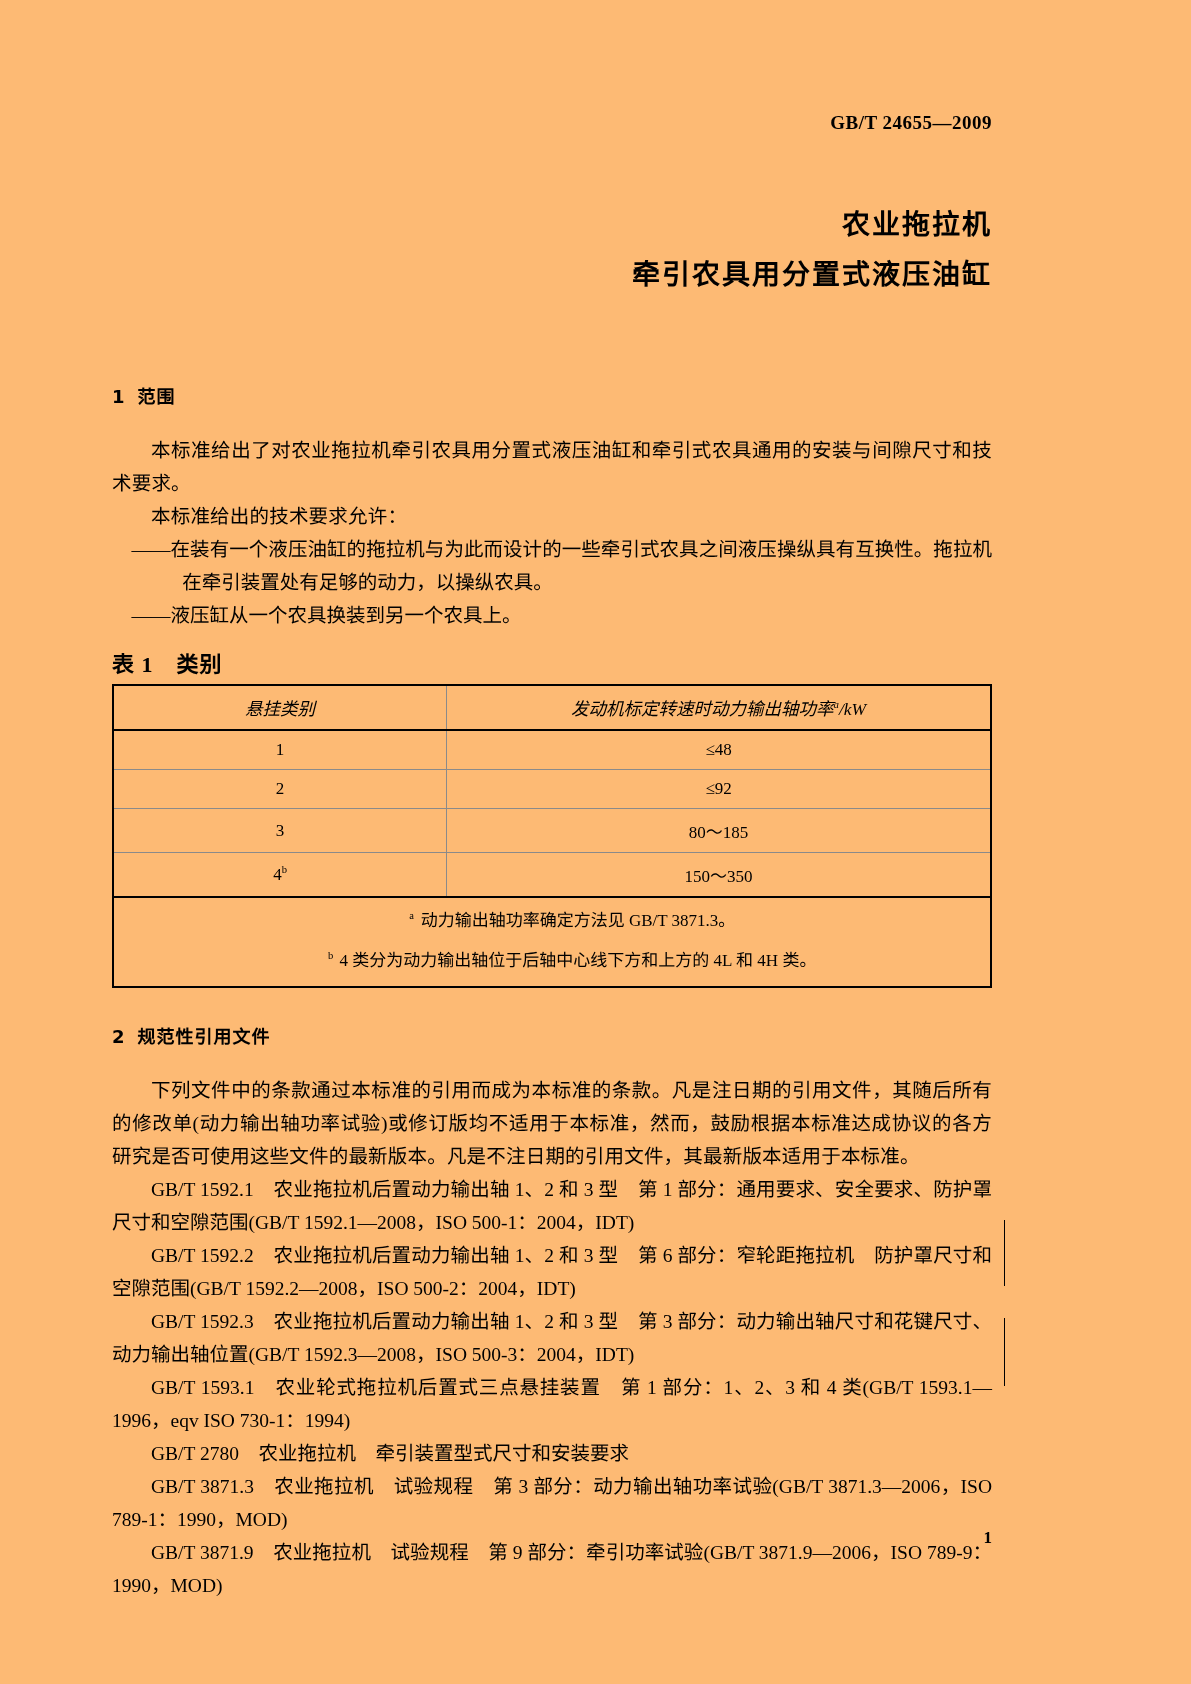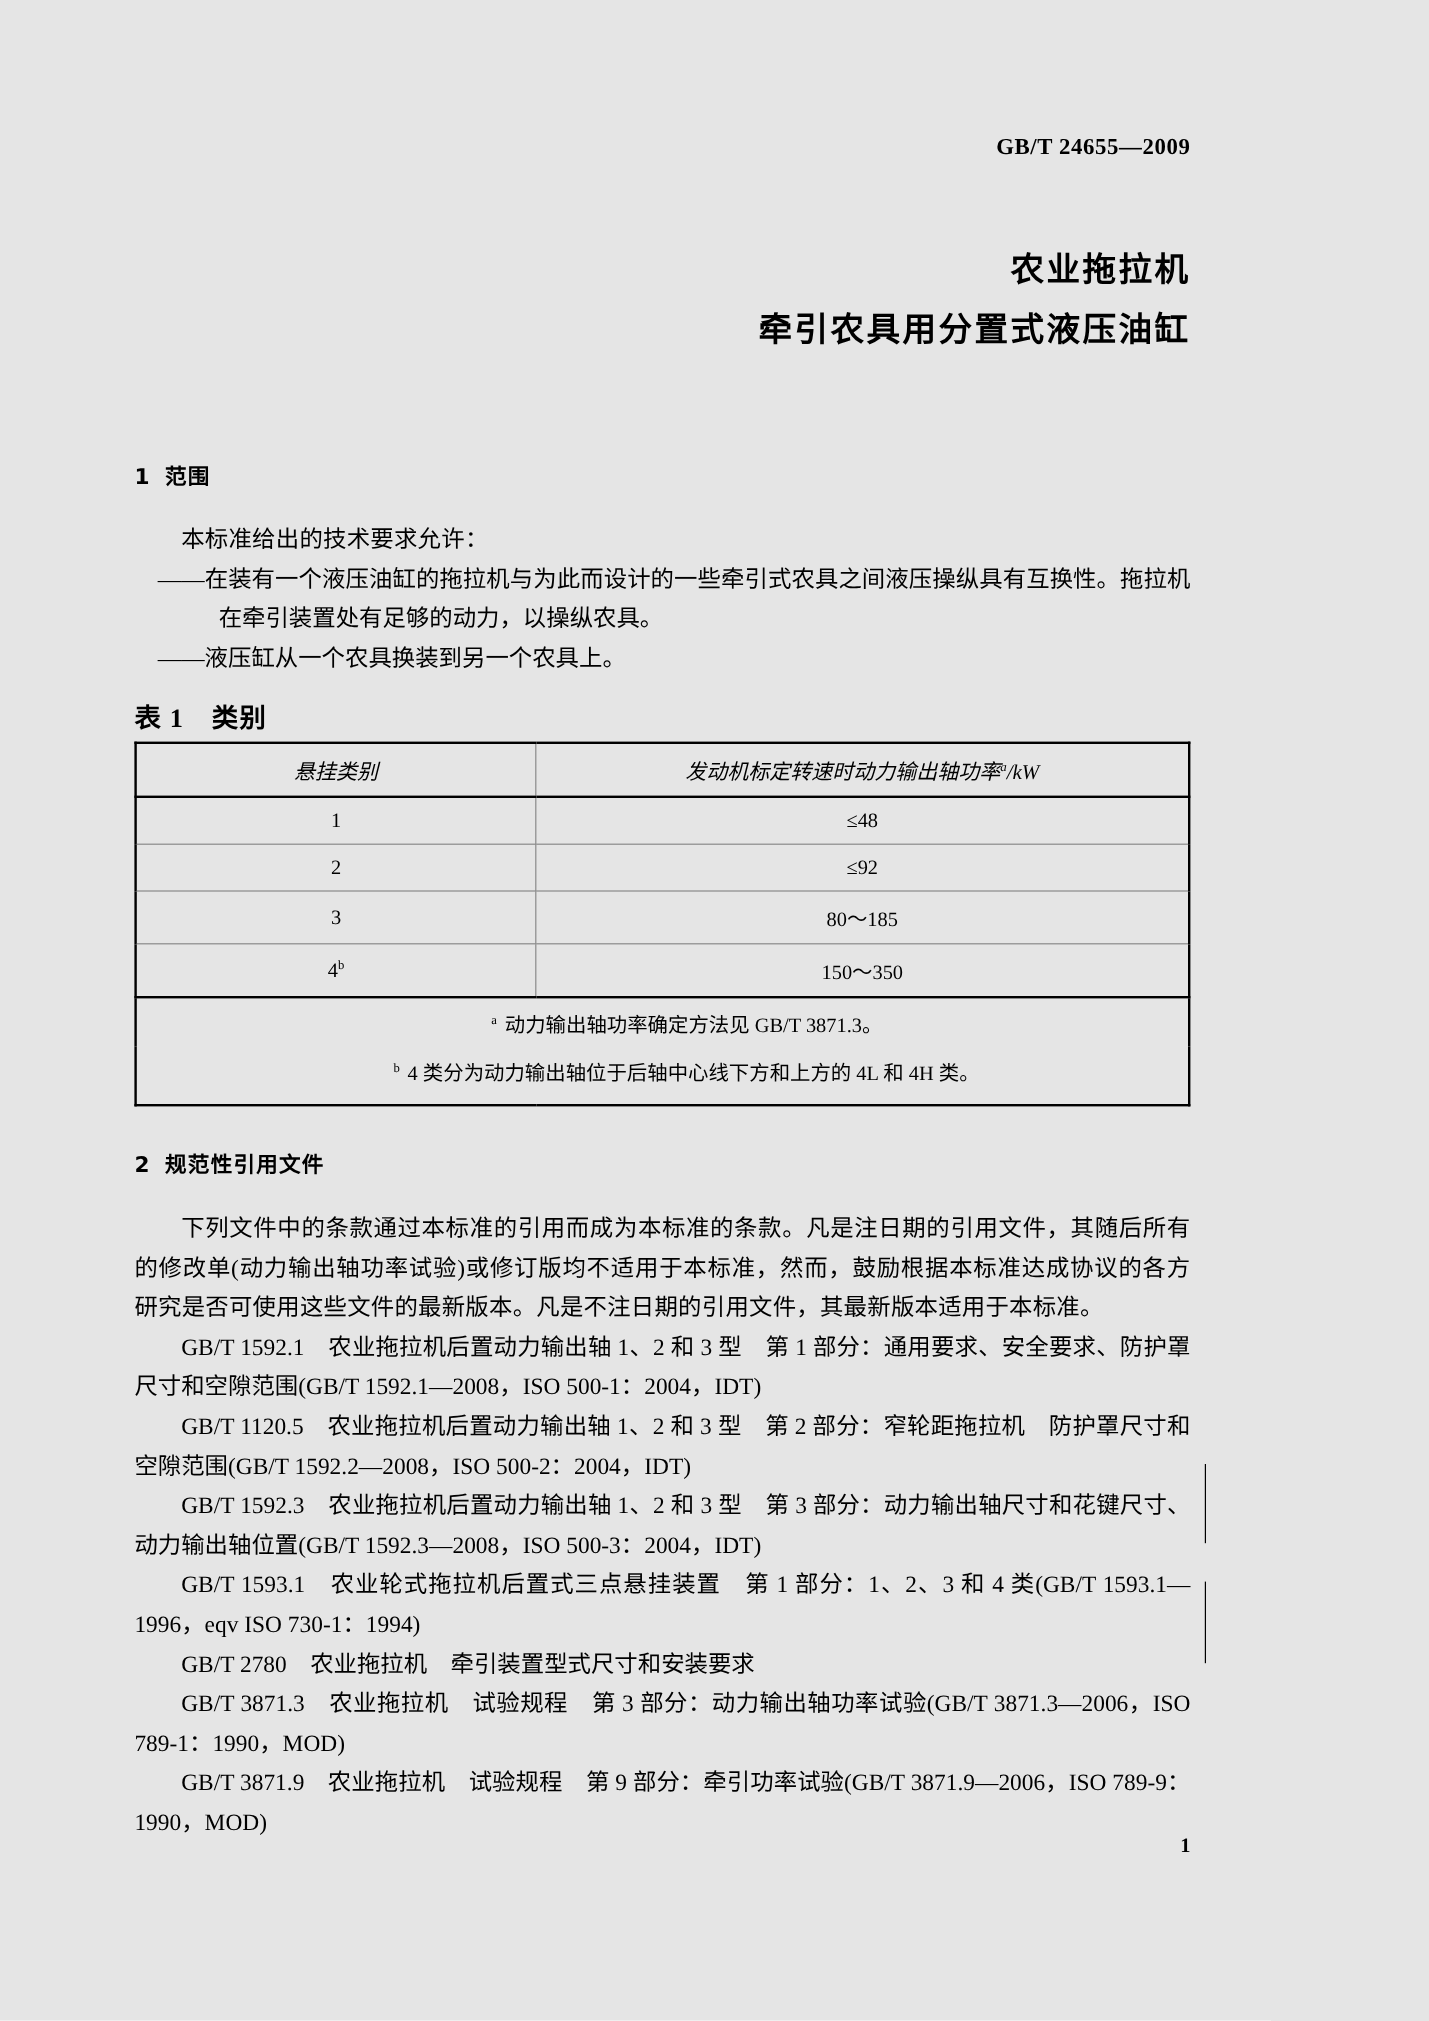--- a/index.html
+++ b/index.html
@@ -10,21 +10,21 @@
   }
   body {
     font-family: "Liberation Serif", "DejaVu Serif", serif;
     color: #000000;
   }
   #page {
     position: relative;
     width: 1191px;
     height: 1684px;
     margin: 0 auto;
-    background: #e5e5e5;
+    background: #fdba74;
     box-sizing: border-box;
     overflow: hidden;
   }
   .content {
     position: absolute;
     left: 112px;
     top: 0;
     width: 880px;
   }
 
@@ -194,20 +194,21 @@
   </div>
 
   <div class="content" style="top:382px;">
 
     <h2 class="clause-heading">
       <span class="num">1</span><span>范围</span>
     </h2>
 
     <div class="gap-md"></div>
 
+    <p class="body indent">本标准给出了对农业拖拉机牵引农具用分置式液压油缸和牵引式农具通用的安装与间隙尺寸和技术要求。</p>
     <p class="body indent">本标准给出的技术要求允许：</p>
     <p class="dash-item">——在装有一个液压油缸的拖拉机与为此而设计的一些牵引式农具之间液压操纵具有互换性。拖拉机在牵引装置处有足够的动力，以操纵农具。</p>
     <p class="dash-item">——液压缸从一个农具换装到另一个农具上。</p>
 
     <div class="gap-sm"></div>
 
     <div class="table-caption">表 1　类别</div>
 
     <table class="std-table">
       <thead>
@@ -246,21 +247,21 @@
 
     <h2 class="clause-heading">
       <span class="num">2</span><span>规范性引用文件</span>
     </h2>
 
     <div class="gap-md"></div>
 
     <p class="body indent">下列文件中的条款通过本标准的引用而成为本标准的条款。凡是注日期的引用文件，其随后所有的修改单(动力输出轴功率试验)或修订版均不适用于本标准，然而，鼓励根据本标准达成协议的各方研究是否可使用这些文件的最新版本。凡是不注日期的引用文件，其最新版本适用于本标准。</p>
 
     <p class="ref-item">GB/T 1592.1　农业拖拉机后置动力输出轴 1、2 和 3 型　第 1 部分：通用要求、安全要求、防护罩尺寸和空隙范围(GB/T 1592.1—2008，ISO 500-1：2004，IDT)</p>
-    <p class="ref-item">GB/T 1120.5　农业拖拉机后置动力输出轴 1、2 和 3 型　第 2 部分：窄轮距拖拉机　防护罩尺寸和空隙范围(GB/T 1592.2—2008，ISO 500-2：2004，IDT)</p>
+    <p class="ref-item">GB/T 1592.2　农业拖拉机后置动力输出轴 1、2 和 3 型　第 6 部分：窄轮距拖拉机　防护罩尺寸和空隙范围(GB/T 1592.2—2008，ISO 500-2：2004，IDT)</p>
     <p class="ref-item">GB/T 1592.3　农业拖拉机后置动力输出轴 1、2 和 3 型　第 3 部分：动力输出轴尺寸和花键尺寸、动力输出轴位置(GB/T 1592.3—2008，ISO 500-3：2004，IDT)</p>
     <p class="ref-item">GB/T 1593.1　农业轮式拖拉机后置式三点悬挂装置　第 1 部分：1、2、3 和 4 类(GB/T 1593.1—1996，eqv ISO 730-1：1994)</p>
     <p class="ref-item">GB/T 2780　农业拖拉机　牵引装置型式尺寸和安装要求</p>
     <p class="ref-item">GB/T 3871.3　农业拖拉机　试验规程　第 3 部分：动力输出轴功率试验(GB/T 3871.3—2006，ISO 789-1：1990，MOD)</p>
     <p class="ref-item">GB/T 3871.9　农业拖拉机　试验规程　第 9 部分：牵引功率试验(GB/T 3871.9—2006，ISO 789-9：1990，MOD)</p>
 
   </div>
 
   <div class="change-bar" style="left:1004px; top:1220px; height:66px;"></div>
   <div class="change-bar" style="left:1004px; top:1318px; height:68px;"></div>

